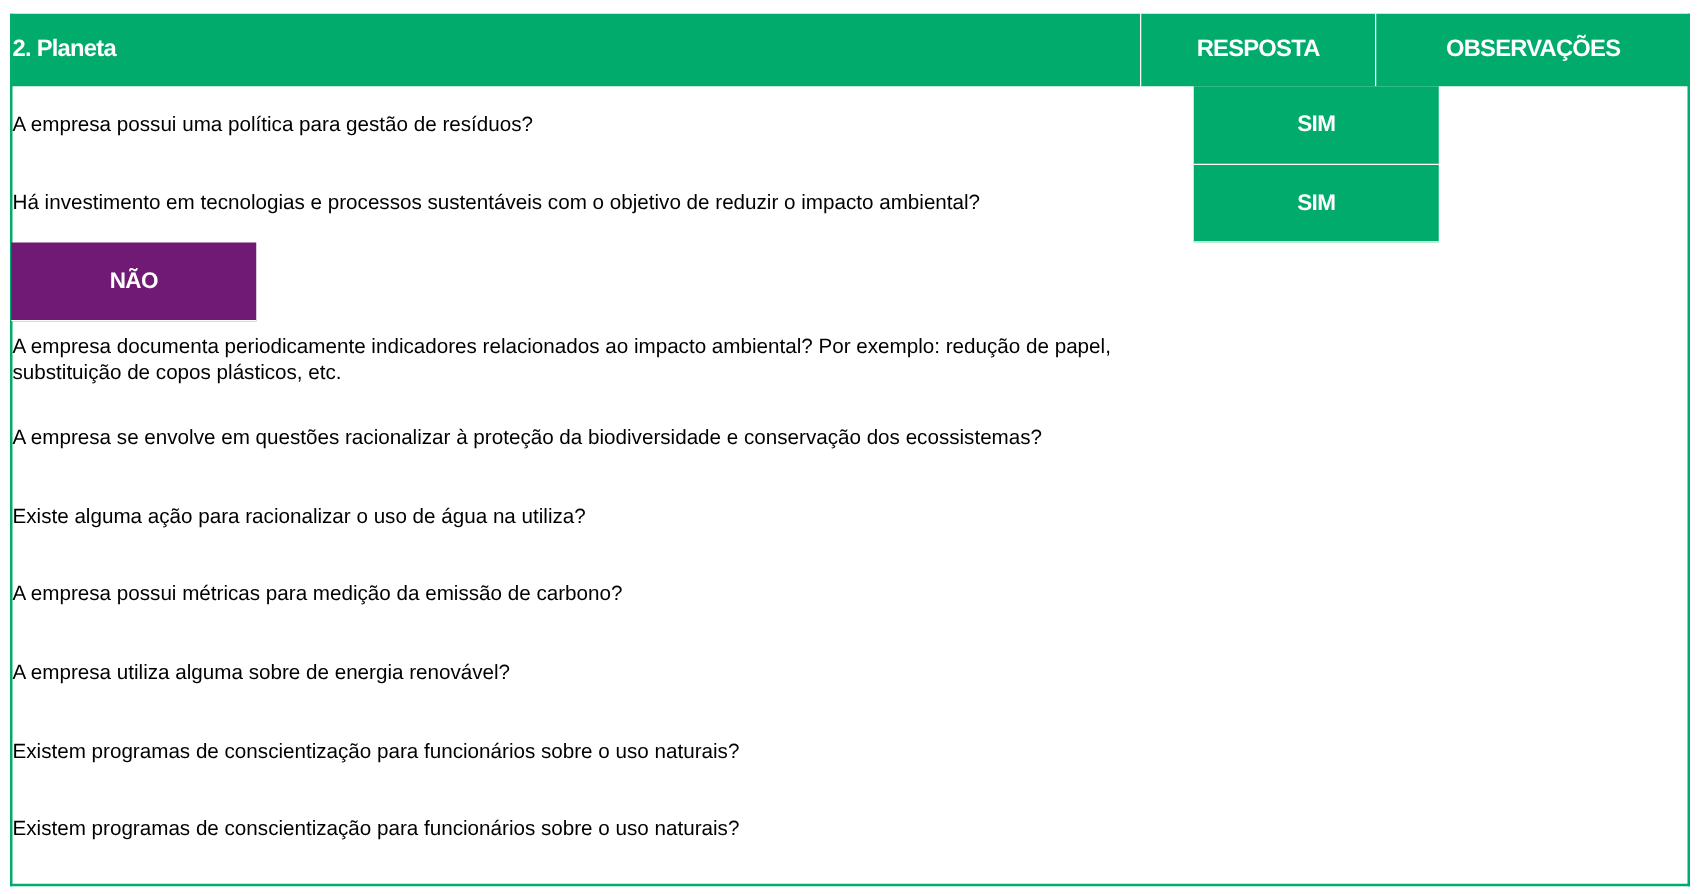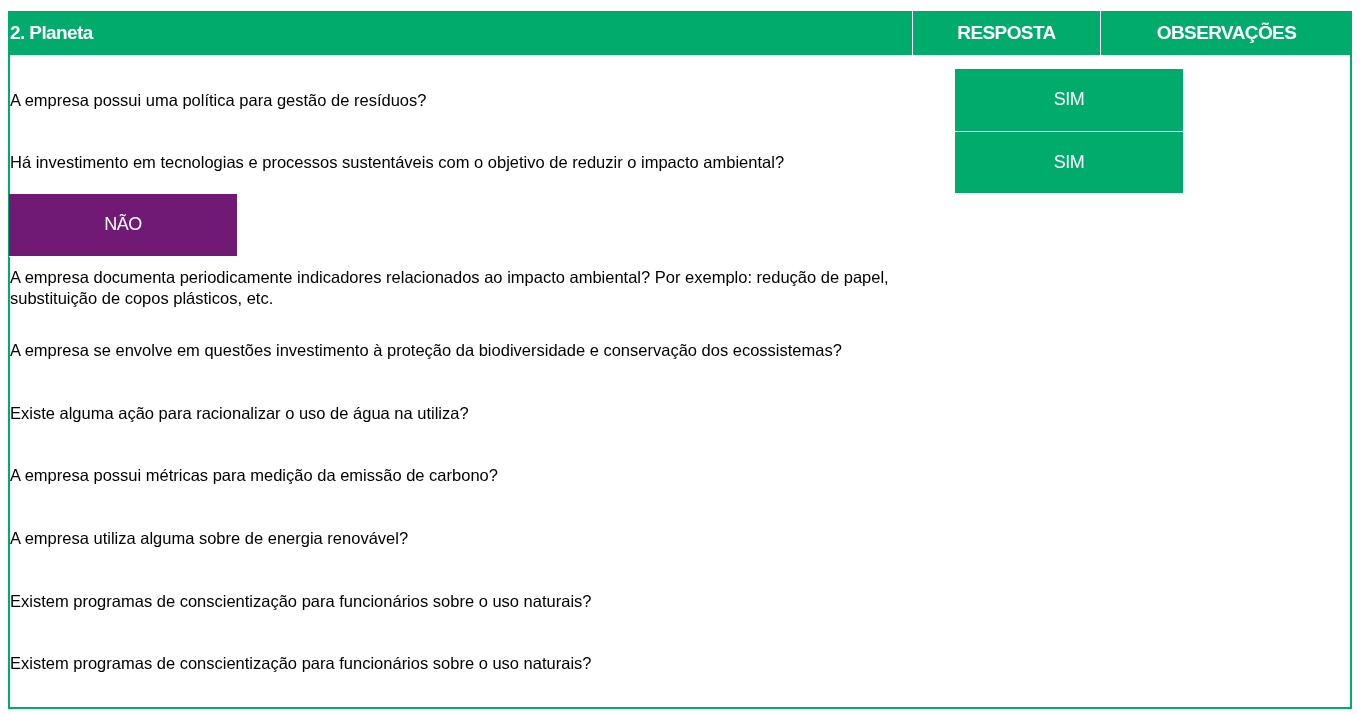--- a/index.html
+++ b/index.html
@@ -8,36 +8,36 @@
 
     .table {
       position: absolute;
       left: 8px; top: 11px;
       width: 1344px; height: 698px;
       border: 2px solid #00ab6b;
       border-top: none;
     }
     .header {
       position: absolute; left: -2px; top: 0;
-      width: 1344px; height: 44px;
+      width: 1344px; height: 58px;
       background: #00ab6b;
       display: flex;
       color: #fff;
       font-weight: bold;
       font-size: 19px;
       letter-spacing: -0.6px;
     }
     .h-q { width: 905px; display: flex; align-items: center; padding-left: 2px; border-right: 1px solid #ffffff; }
     .h-r { width: 188px; display: flex; align-items: center; justify-content: center; border-right: 1px solid #ffffff; }
     .h-o { flex: 1; display: flex; align-items: center; justify-content: center; }
 
     .rows { position: absolute; left: -2px; top: 58px; width: 1342px; }
     .row { display: flex; height: 62.6px; gap: 41px; }
     .q { width: 905px; display: flex; align-items: center; padding-left: 2px; font-size: 16.5px; line-height: 21px; padding-right: 6px; }
-    .r { width: 228px; margin-left: 1px; display: flex; align-items: center; justify-content: center; color: #fff; font-weight: normal; font-size: 18px; letter-spacing: -0.5px; border-bottom: 1px solid #fff; }
+    .r { width: 196px; margin-left: 1px; display: flex; align-items: center; justify-content: center; color: #fff; font-weight: bold; font-size: 18px; letter-spacing: -0.5px; border-bottom: 1px solid #fff; }
     .r.sim { background: #00ab6b; }
     .r.nao { background: #701a75; }
     .o { flex: 1; }
   </style>
 </head>
 <body>
 
 <div class="table">
   <div class="header">
     <div class="h-q">2. Planeta</div>
@@ -59,21 +59,21 @@
     <div class="row">
       <div class="r nao">NÃO</div>
       <div class="o"></div>
     </div>
     <div class="row">
       <div class="q">A empresa documenta periodicamente indicadores relacionados ao impacto ambiental? Por exemplo: redução de papel, substituição de copos plásticos, etc.</div>
       <div class="r" style="border-bottom:none"></div>
       <div class="o"></div>
     </div>
     <div class="row">
-      <div class="q">A empresa se envolve em questões investimento à proteção da biodiversidade e conservação dos ecossistemas?</div>
+      <div class="q">A empresa se envolve em questões racionalizar à proteção da biodiversidade e conservação dos ecossistemas?</div>
       <div class="r" style="border-bottom:none"></div>
       <div class="o"></div>
     </div>
     <div class="row">
       <div class="q">Existe alguma ação para racionalizar o uso de água na utiliza?</div>
       <div class="r" style="border-bottom:none"></div>
       <div class="o"></div>
     </div>
     <div class="row">
       <div class="q">A empresa possui métricas para medição da emissão de carbono?</div>

